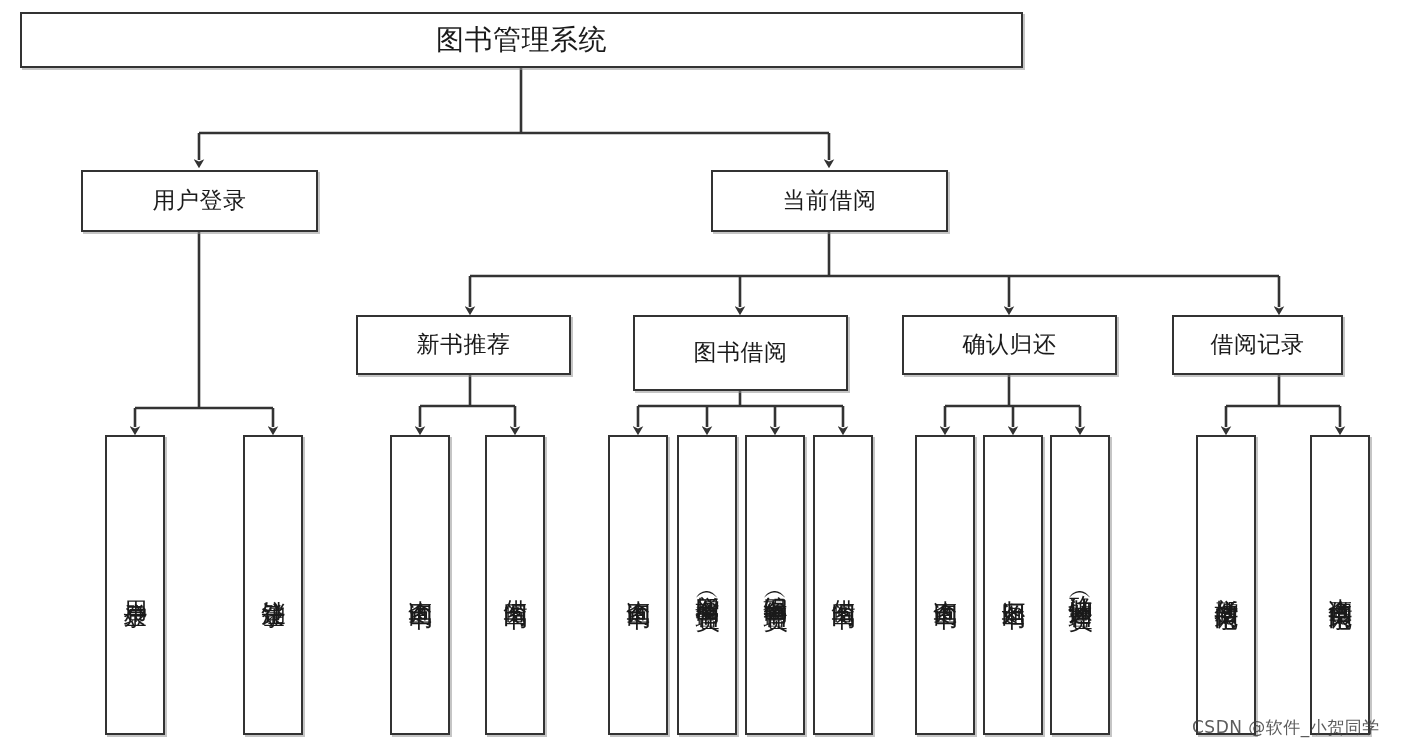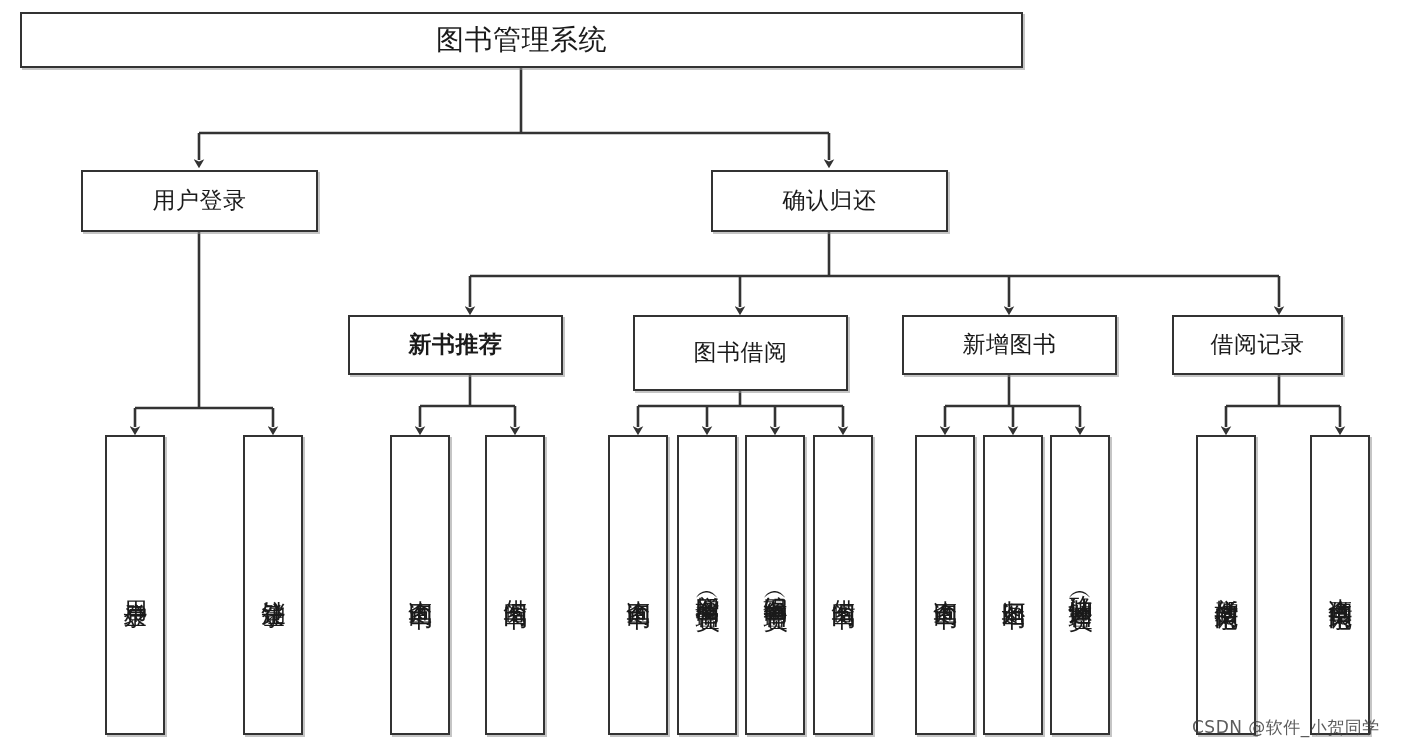--- a/index.html
+++ b/index.html
@@ -131,33 +131,33 @@
 
   <div class="node horiz root" style="left:20px; top:12px; width:1003px; height:56px;">
     <span class="label">图书管理系统</span>
   </div>
 
   <div class="node horiz" style="left:81px; top:170px; width:237px; height:62px;">
     <span class="label">用户登录</span>
   </div>
 
   <div class="node horiz" style="left:711px; top:170px; width:237px; height:62px;">
-    <span class="label">确认归还</span>
-  </div>
-
-  <div class="node horiz" style="left:348px; top:315px; width:215px; height:60px;font-weight:bold;">
+    <span class="label">当前借阅</span>
+  </div>
+
+  <div class="node horiz" style="left:356px; top:315px; width:215px; height:60px;">
     <span class="label">新书推荐</span>
   </div>
 
   <div class="node horiz" style="left:633px; top:315px; width:215px; height:76px;">
     <span class="label">图书借阅</span>
   </div>
 
   <div class="node horiz" style="left:902px; top:315px; width:215px; height:60px;">
-    <span class="label">新增图书</span>
+    <span class="label">确认归还</span>
   </div>
 
   <div class="node horiz" style="left:1172px; top:315px; width:171px; height:60px;">
     <span class="label">借阅记录</span>
   </div>
 
   <div class="node vert" style="left:105px; top:435px; width:60px; height:300px;">
     <span class="label">用户登录</span>
   </div>
 

